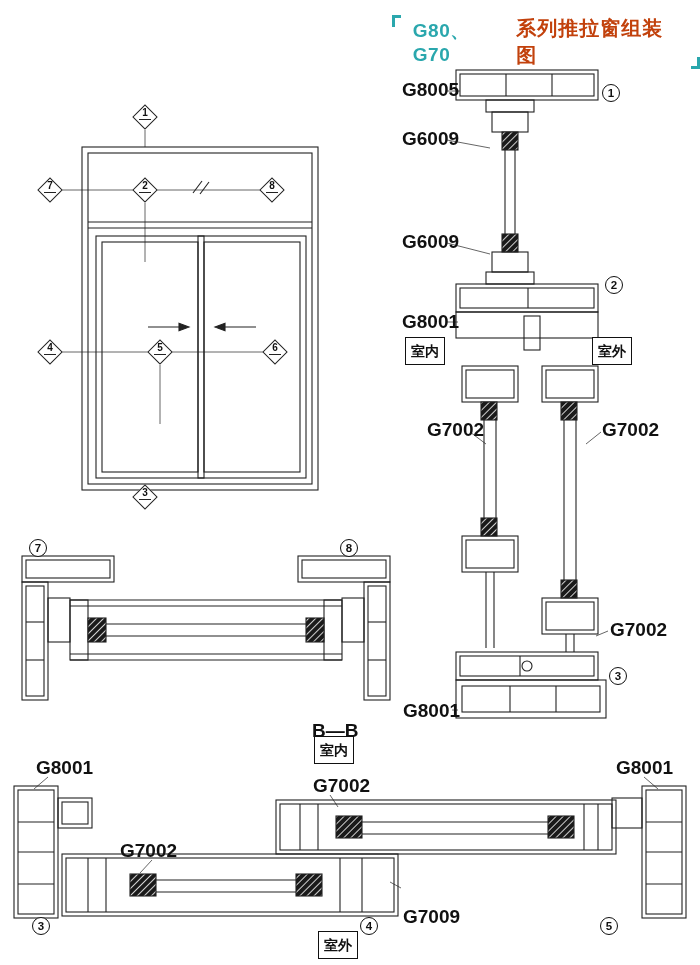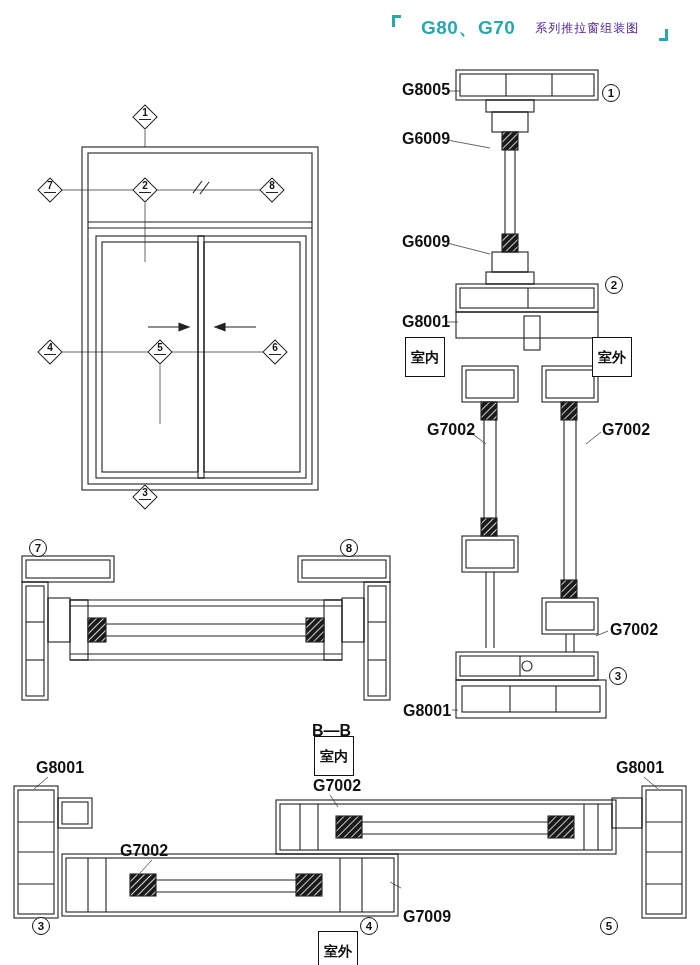--- a/index.html
+++ b/index.html
@@ -1,32 +1,32 @@
 <!DOCTYPE html>
 <html style="--accent: #2aa7ad;"><head>
 <meta charset="utf-8">
 <style>
   *{margin:0;padding:0;box-sizing:border-box}
   html,body{background:#ffffff}
   body{font-family:"Liberation Sans","DejaVu Sans",sans-serif}
   .canvas{position:relative;width:700px;height:965px;background:#ffffff;overflow:hidden}
   .canvas > svg{position:absolute;left:0;top:0}
 
-  .lbl{position:absolute;font-weight:bold;font-size:16px;color:#111;white-space:nowrap;line-height:17px}
-  .boxed{border:1.6px solid #111;padding:11px 5px;font-size:14px;line-height:16px;background:#fff}
+  .lbl{position:absolute;font-weight:bold;font-size:19px;color:#111;white-space:nowrap;line-height:17px}
+  .boxed{border:1.6px solid #111;padding:5px 5px;font-size:14px;line-height:16px;background:#fff}
   .circ{position:absolute;width:18px;height:18px;border:1.4px solid #111;border-radius:50%;
         font-size:11.5px;font-weight:bold;text-align:center;line-height:16px;color:#111;background:#fff}
   .dia{position:absolute;width:26px;height:26px}
   .dsq{position:absolute;left:4px;top:4px;width:18px;height:18px;background:#fff;border:1.2px solid #222;transform:rotate(45deg)}
   .dnum{position:absolute;top:3px;left:7px;width:12px;text-align:center;font-size:10px;font-weight:bold;
         color:#111;border-bottom:1px solid #222;line-height:12px}
 
-  .title{position:absolute;left:392px;top:15px;display:flex;align-items:center;gap:20px}
+  .title{position:absolute;left:392px;top:15px;display:flex;align-items:center;gap:12px}
   .title .series{color:var(--accent,#2aa7ad);font-size:19px;font-weight:bold;letter-spacing:.5px}
-  .title .suffix{color:#4c1d95;font-size:12px;font-weight:normal;letter-spacing:1px}
+  .title .suffix{color:#c2410c;font-size:20px;font-weight:bold;letter-spacing:1px}
   .tick{width:9px;height:12px;display:inline-block}
   .tl{border-left:3px solid var(--accent,#2aa7ad);border-top:3px solid var(--accent,#2aa7ad);align-self:flex-start}
   .tr{border-right:3px solid var(--accent,#2aa7ad);border-bottom:3px solid var(--accent,#2aa7ad);align-self:flex-end}
 </style>
 </head>
 <body>
 
 <div class="canvas">
 
   <svg width="700" height="965" viewBox="0 0 700 965">

